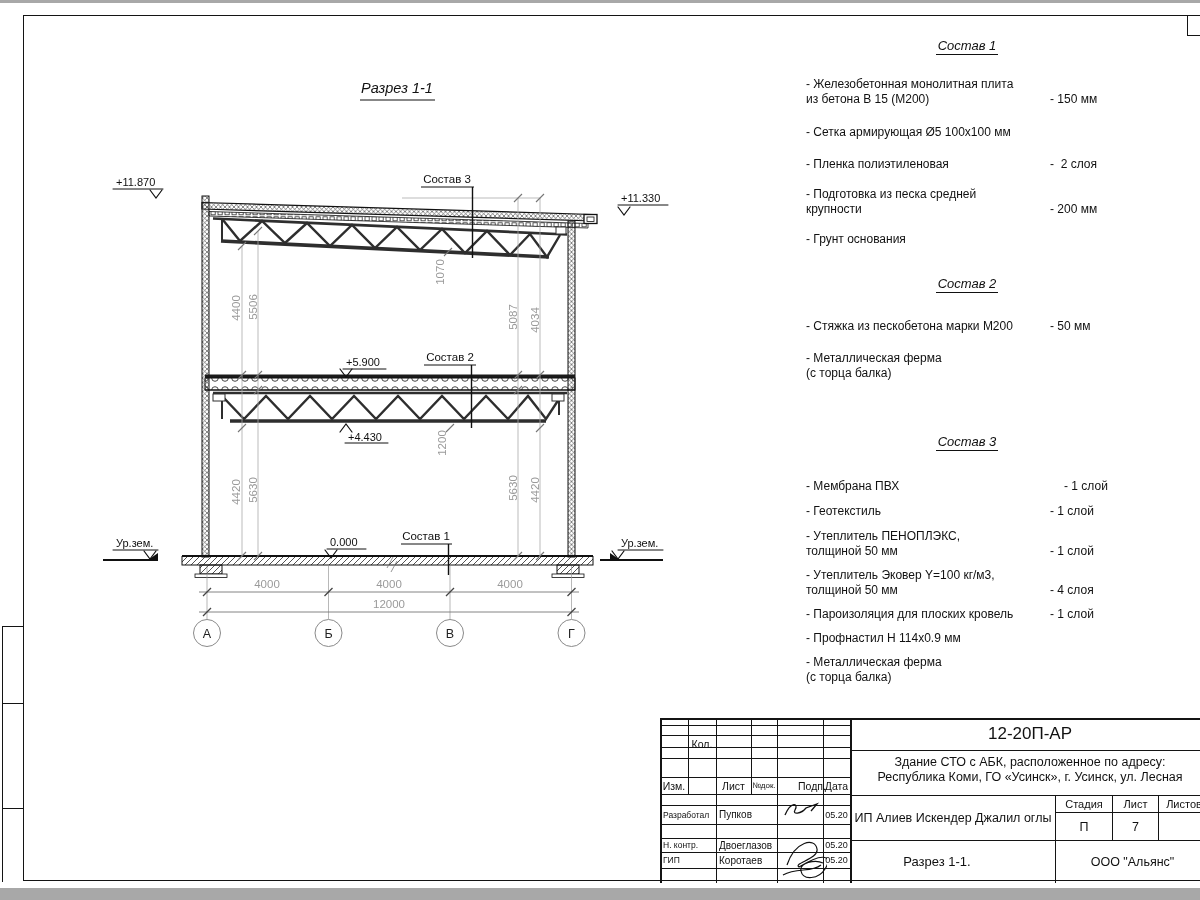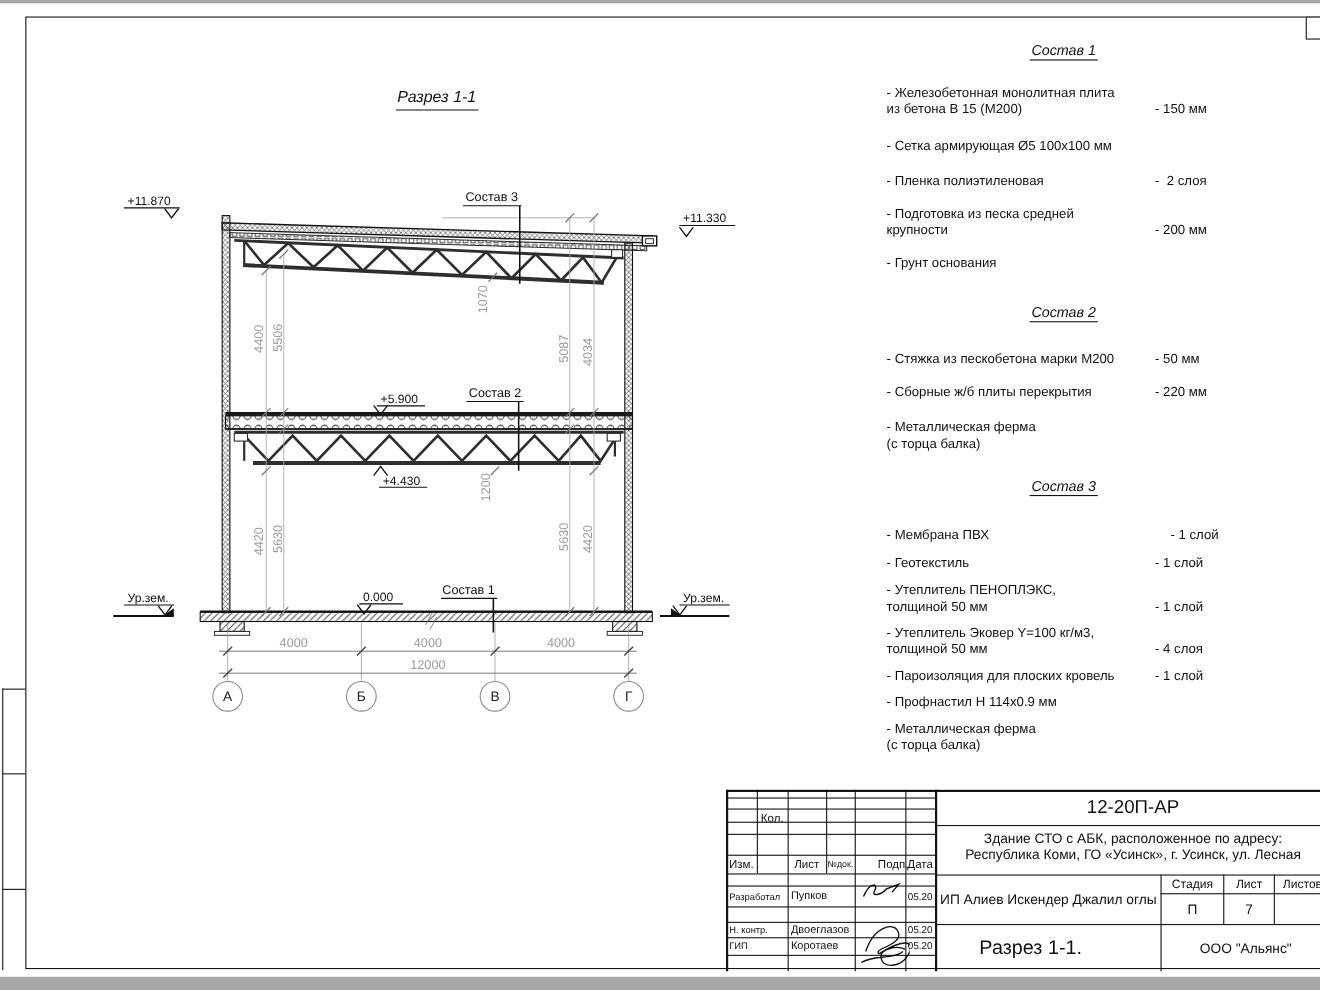--- a/index.html
+++ b/index.html
@@ -242,24 +242,20 @@
       <span class="name">- Грунт основания</span>
         <span class="val"></span>
     </div>
   </div>
 
   <div class="sostav" style="left:806px;top:276px;">
     <span class="title"><span>Состав 2</span></span>
     <div class="item" style="margin-top:28px;">
       <span class="name">- Стяжка из пескобетона марки М200</span>
         <span class="val">- 50 мм</span>
-    </div>
-    <div class="item" style="margin-top:15px;">
-      <span class="name">- Сборные ж/б плиты перекрытия</span>
-        <span class="val">- 220 мм</span>
     </div>
     <div class="item" style="margin-top:17px;">
       <span class="name">- Металлическая ферма
 (с торца балка)</span>
         <span class="val"></span>
     </div>
   </div>
 
   <div class="sostav" style="left:806px;top:434px;">
     <span class="title"><span>Состав 3</span></span>
@@ -351,16 +347,16 @@
     <div class="tb c" style="left:852px;top:719px;width:356px;height:30px;font-size:17px;">12-20П-АР</div>
     <div class="tb c" style="left:852px;top:753px;width:356px;height:18px;font-size:12.5px;">Здание СТО с АБК, расположенное по адресу:</div>
     <div class="tb c" style="left:852px;top:768px;width:356px;height:18px;font-size:12.5px;">Республика Коми, ГО «Усинск», г. Усинск, ул. Лесная</div>
     <div class="tb c" style="left:852px;top:797px;width:202px;height:41px;font-size:12.5px;">ИП Алиев Искендер Джалил оглы</div>
     <div class="tb c" style="left:1056px;top:795px;width:56px;height:17px;font-size:11px;">Стадия</div>
     <div class="tb c" style="left:1113px;top:795px;width:45px;height:17px;font-size:11px;">Лист</div>
     <div class="tb c" style="left:1159px;top:795px;width:50px;height:17px;font-size:11px;">Листов</div>
     <div class="tb c" style="left:1056px;top:813px;width:56px;height:27px;font-size:12.5px;">П</div>
     <div class="tb c" style="left:1113px;top:813px;width:45px;height:27px;font-size:12.5px;">7</div>
     <div class="tb c" style="left:1159px;top:813px;width:50px;height:27px;font-size:12.5px;"></div>
-    <div class="tb c" style="left:852px;top:841px;width:170px;height:41px;font-size:18px;">Разрез 1-1.</div>
+    <div class="tb c" style="left:852px;top:841px;width:170px;height:41px;font-size:13px;">Разрез 1-1.</div>
     <div class="tb c" style="left:1056px;top:841px;width:153px;height:41px;font-size:12.5px;">ООО "Альянс"</div>
   </div>
 </div>
 
 </body></html>

